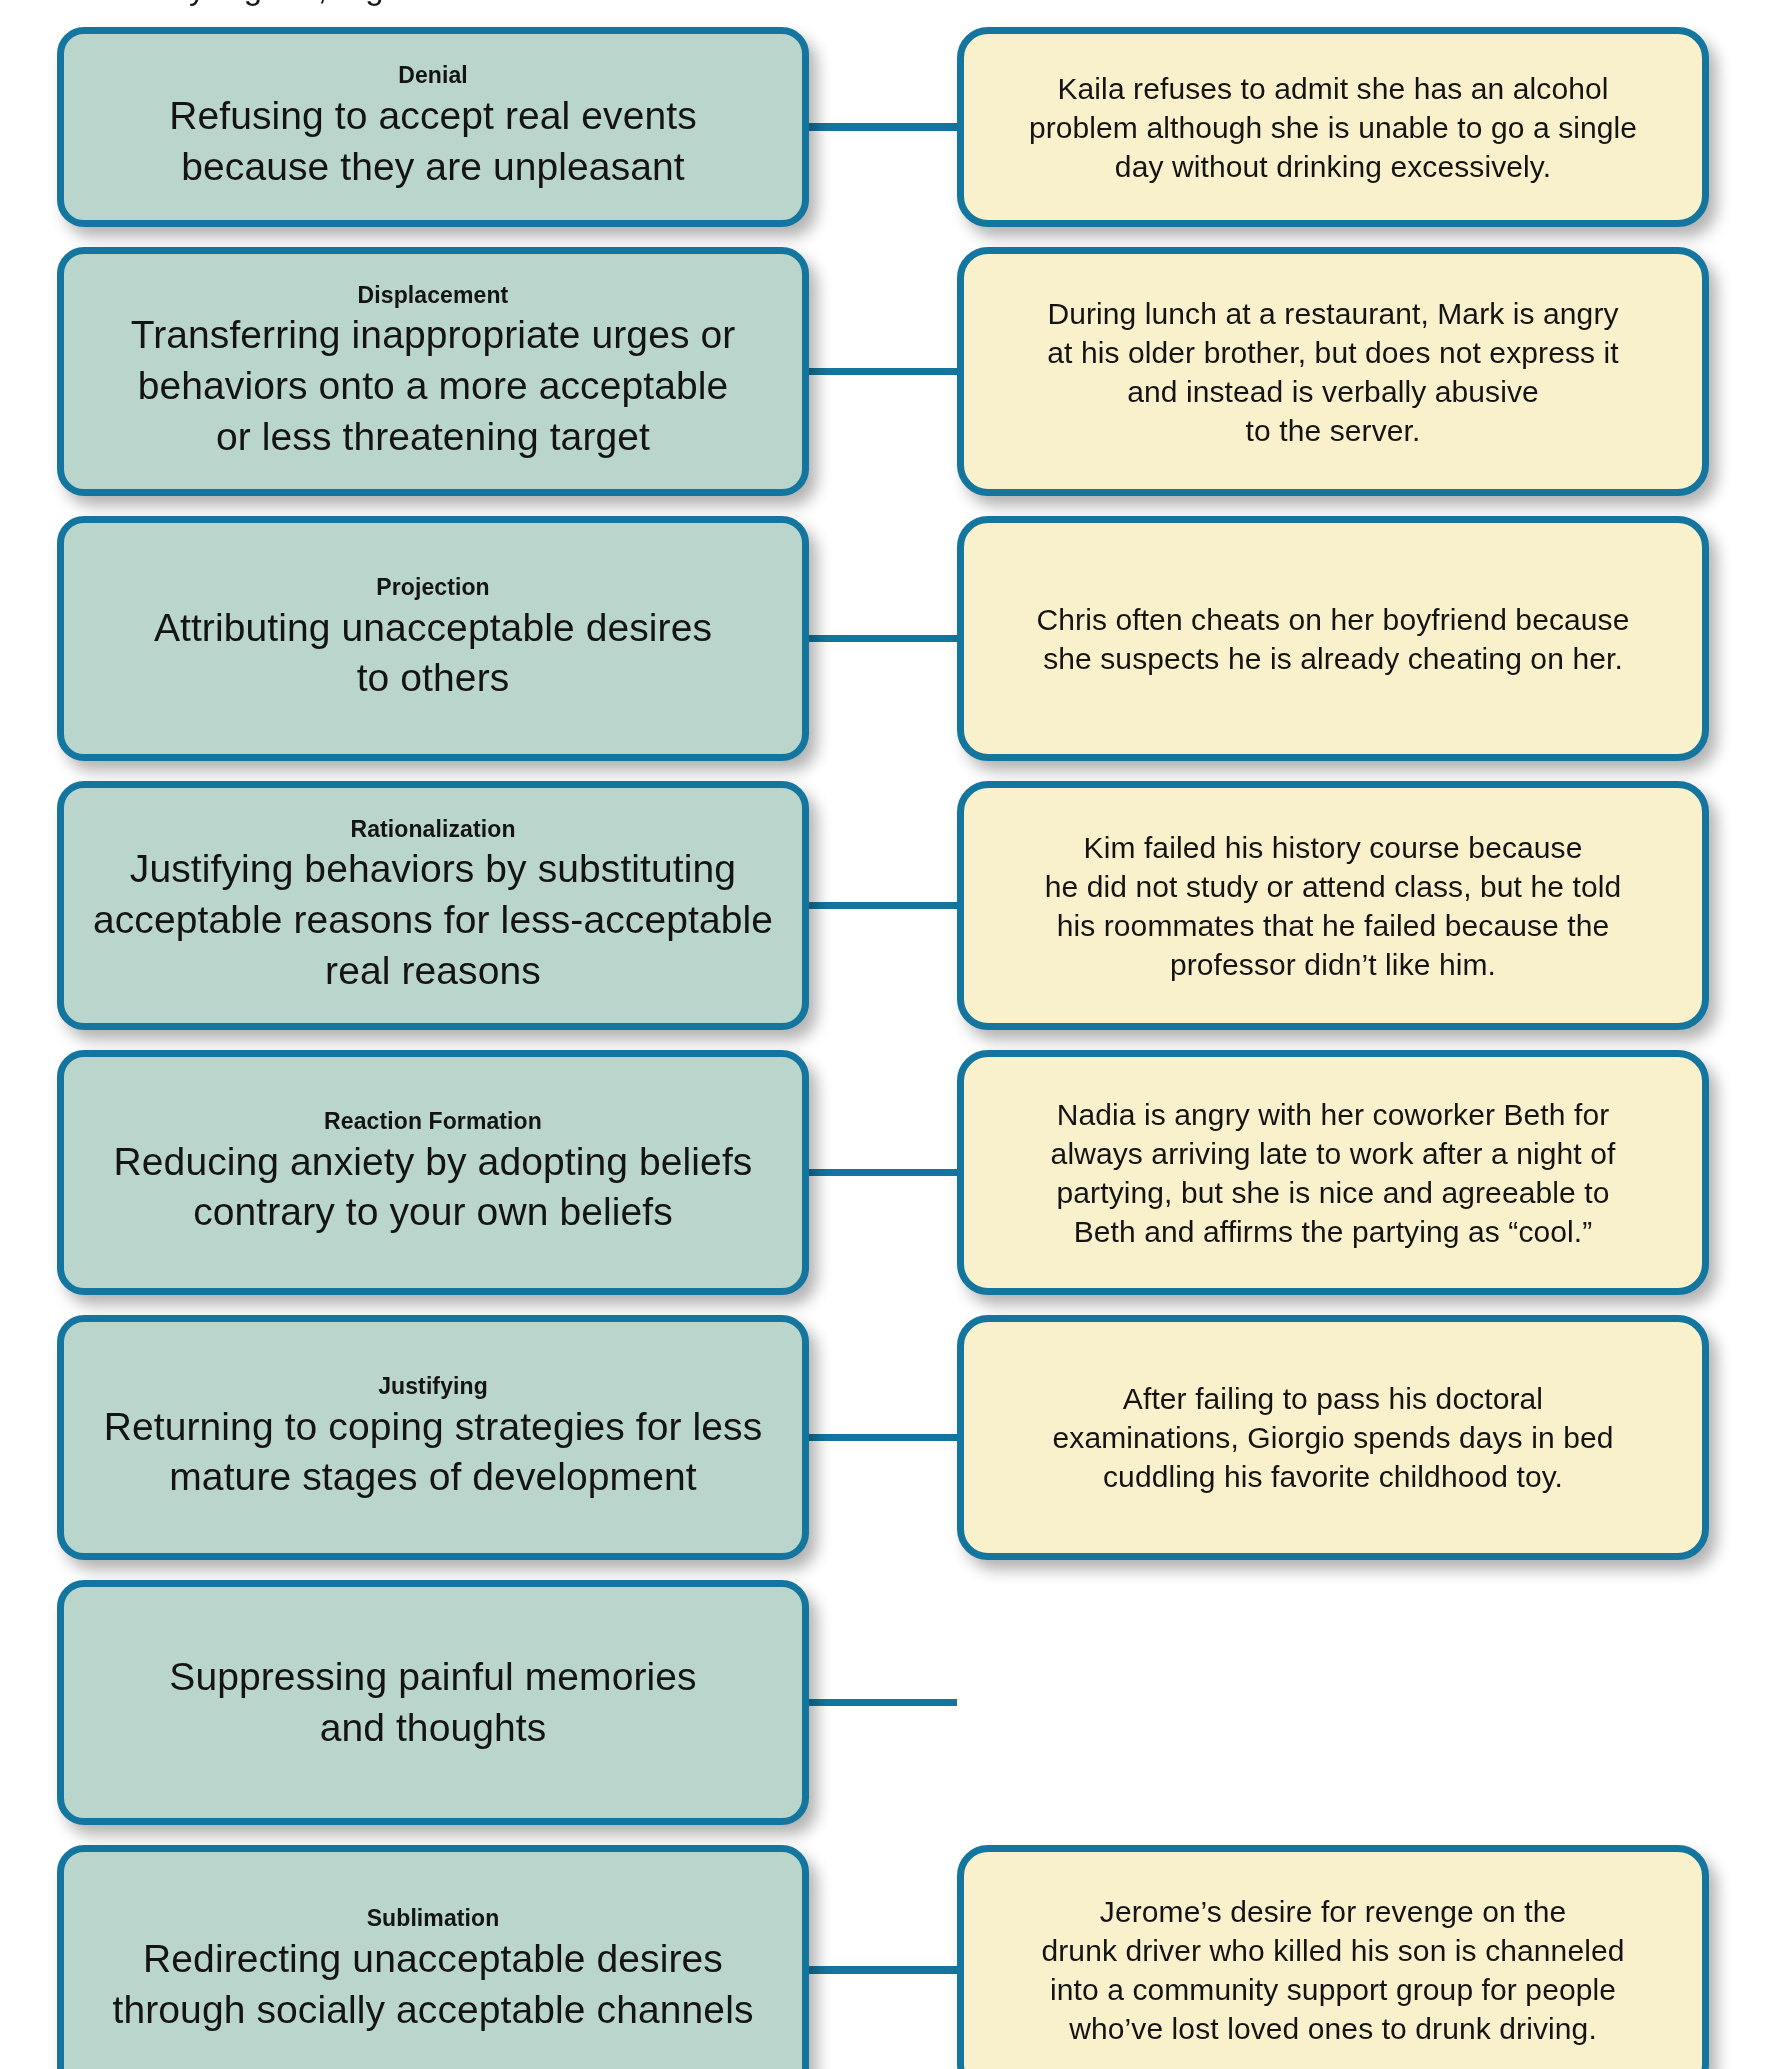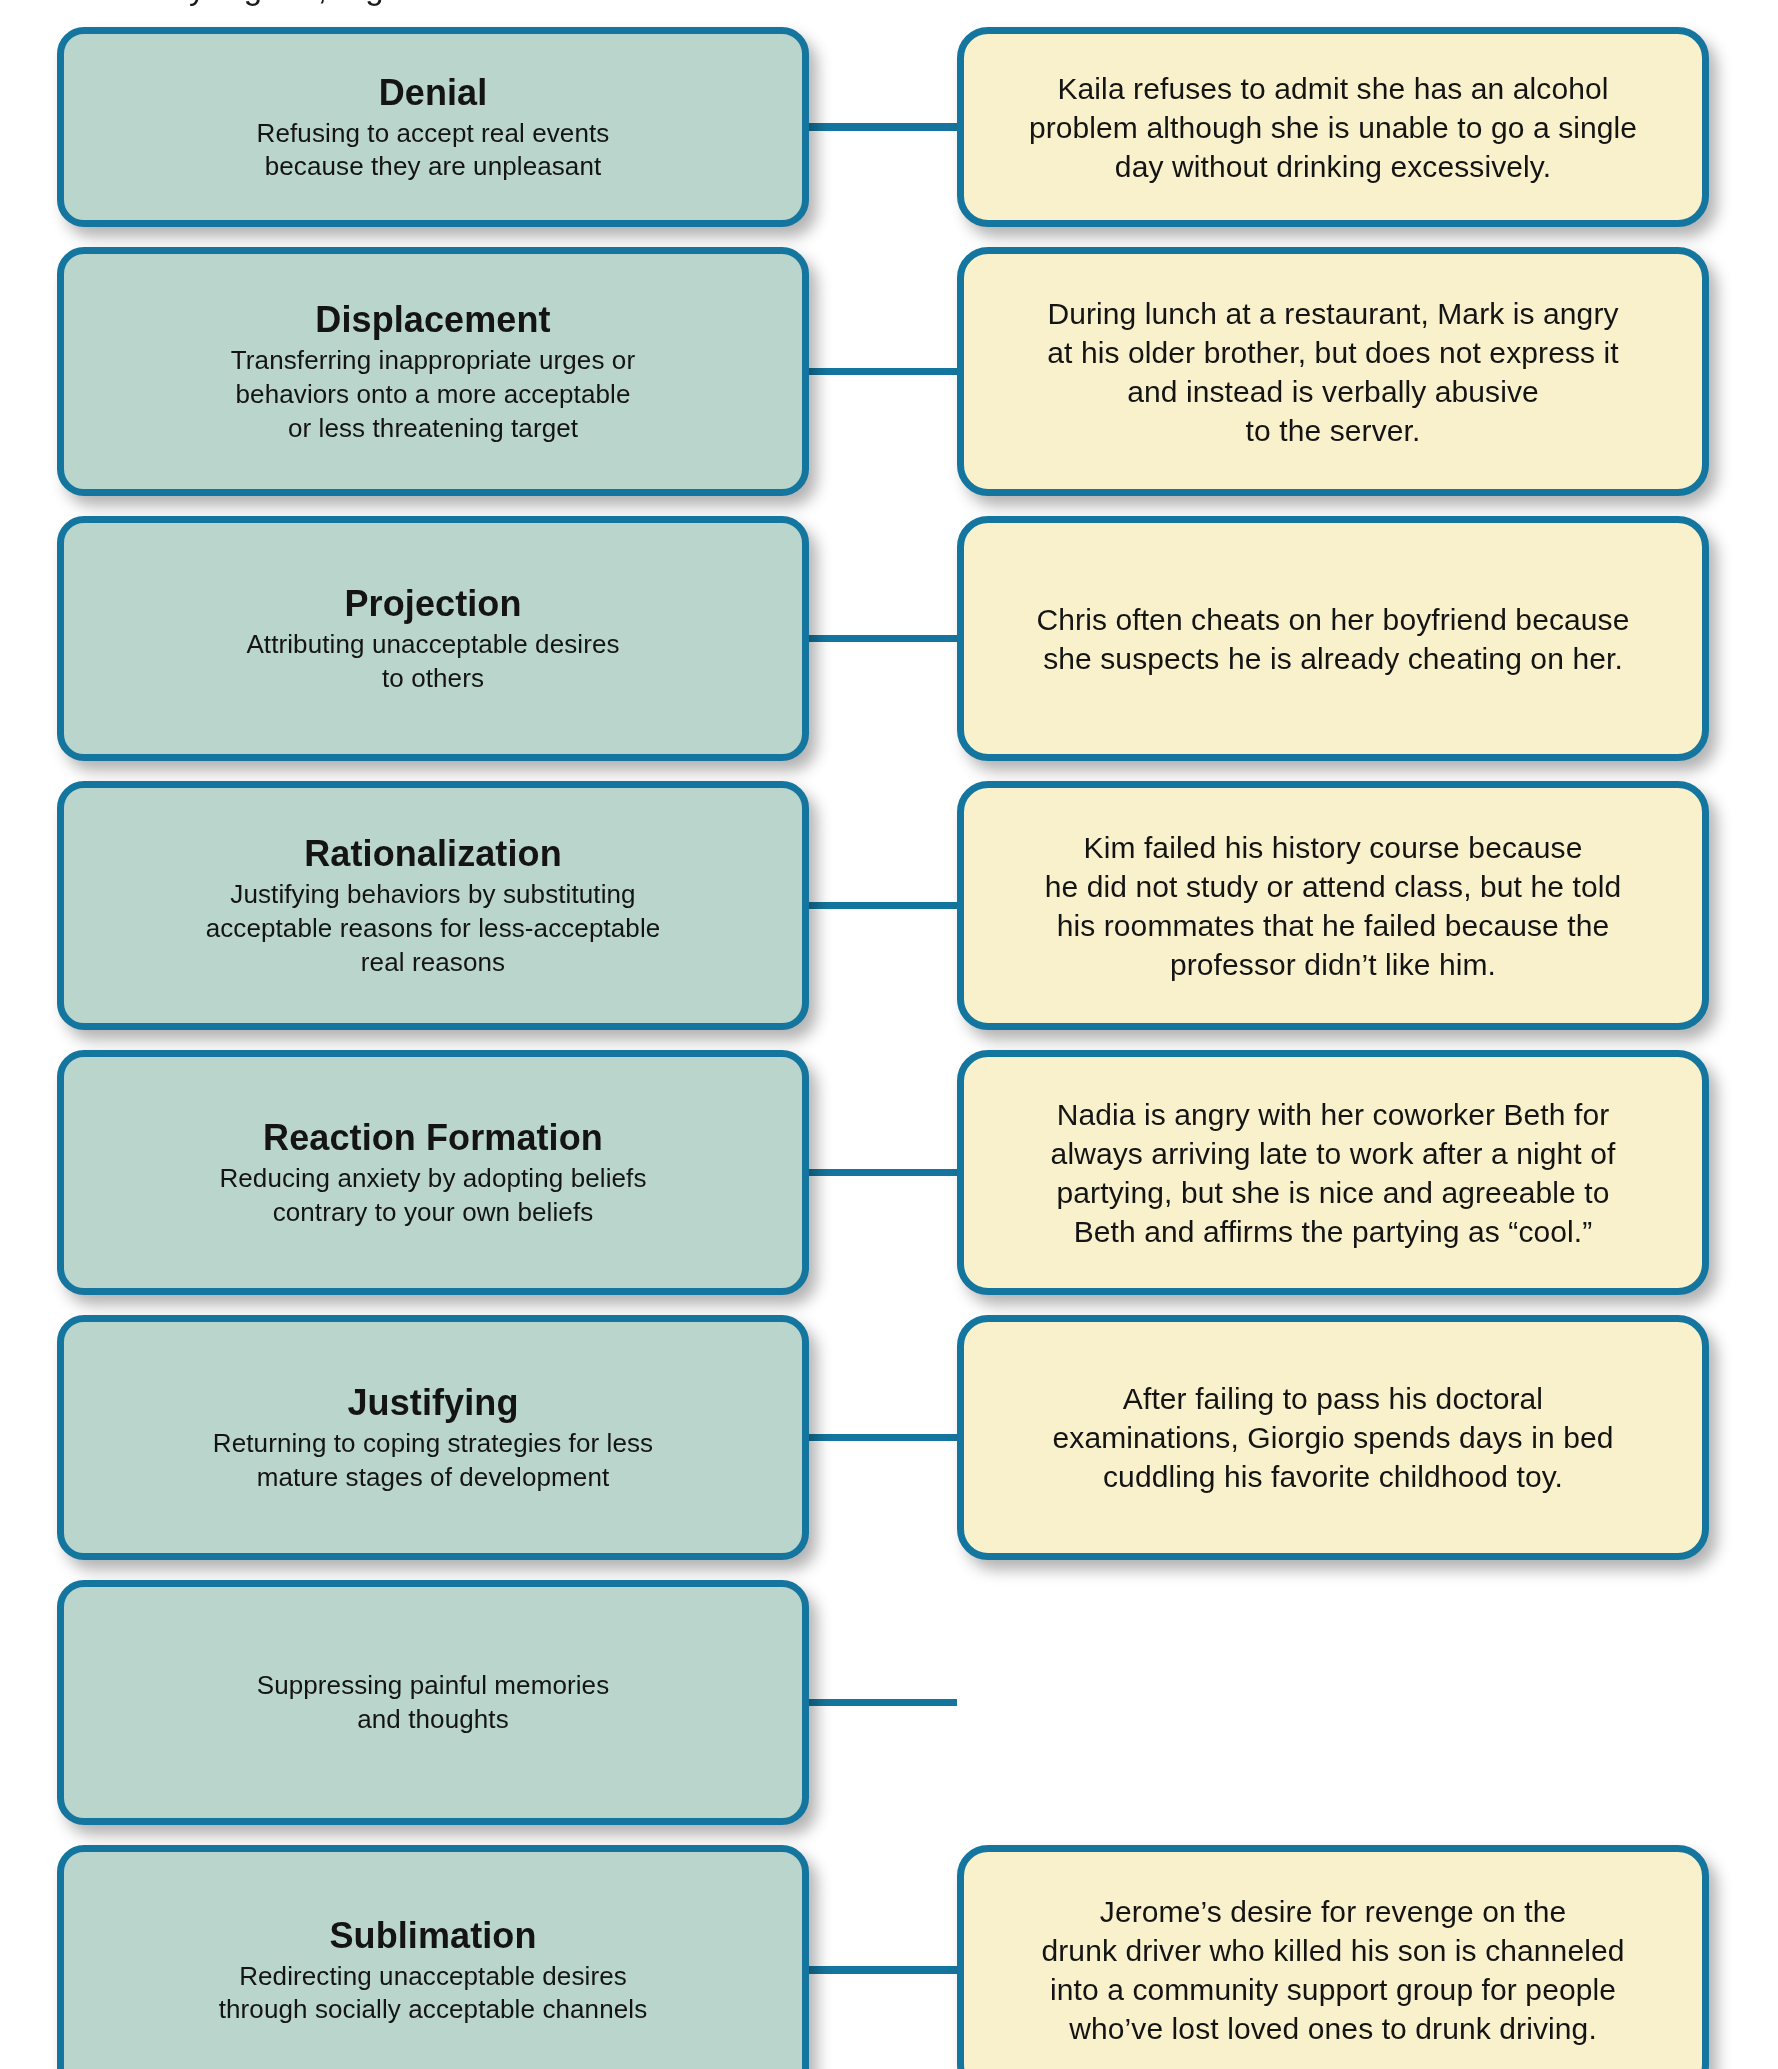--- a/index.html
+++ b/index.html
@@ -106,27 +106,27 @@
     text-align: center;
     font-size: 30px;
     line-height: 1.30;
     color: #141414;
     letter-spacing: 0.1px;
   }
 
   .term-title {
     display: block;
     font-weight: bold;
-    font-size: 36px;
+    font-size: 23px;
     line-height: 1.30;
   }
 
   .term-desc {
     display: block;
-    font-size: 26px;
+    font-size: 39px;
     line-height: 1.30;
   }
 
   .connector {
     position: absolute;
     top: 50%;
     left: 0;
     width: 149px;
     height: 7.2px;
     margin-top: -3.6px;

